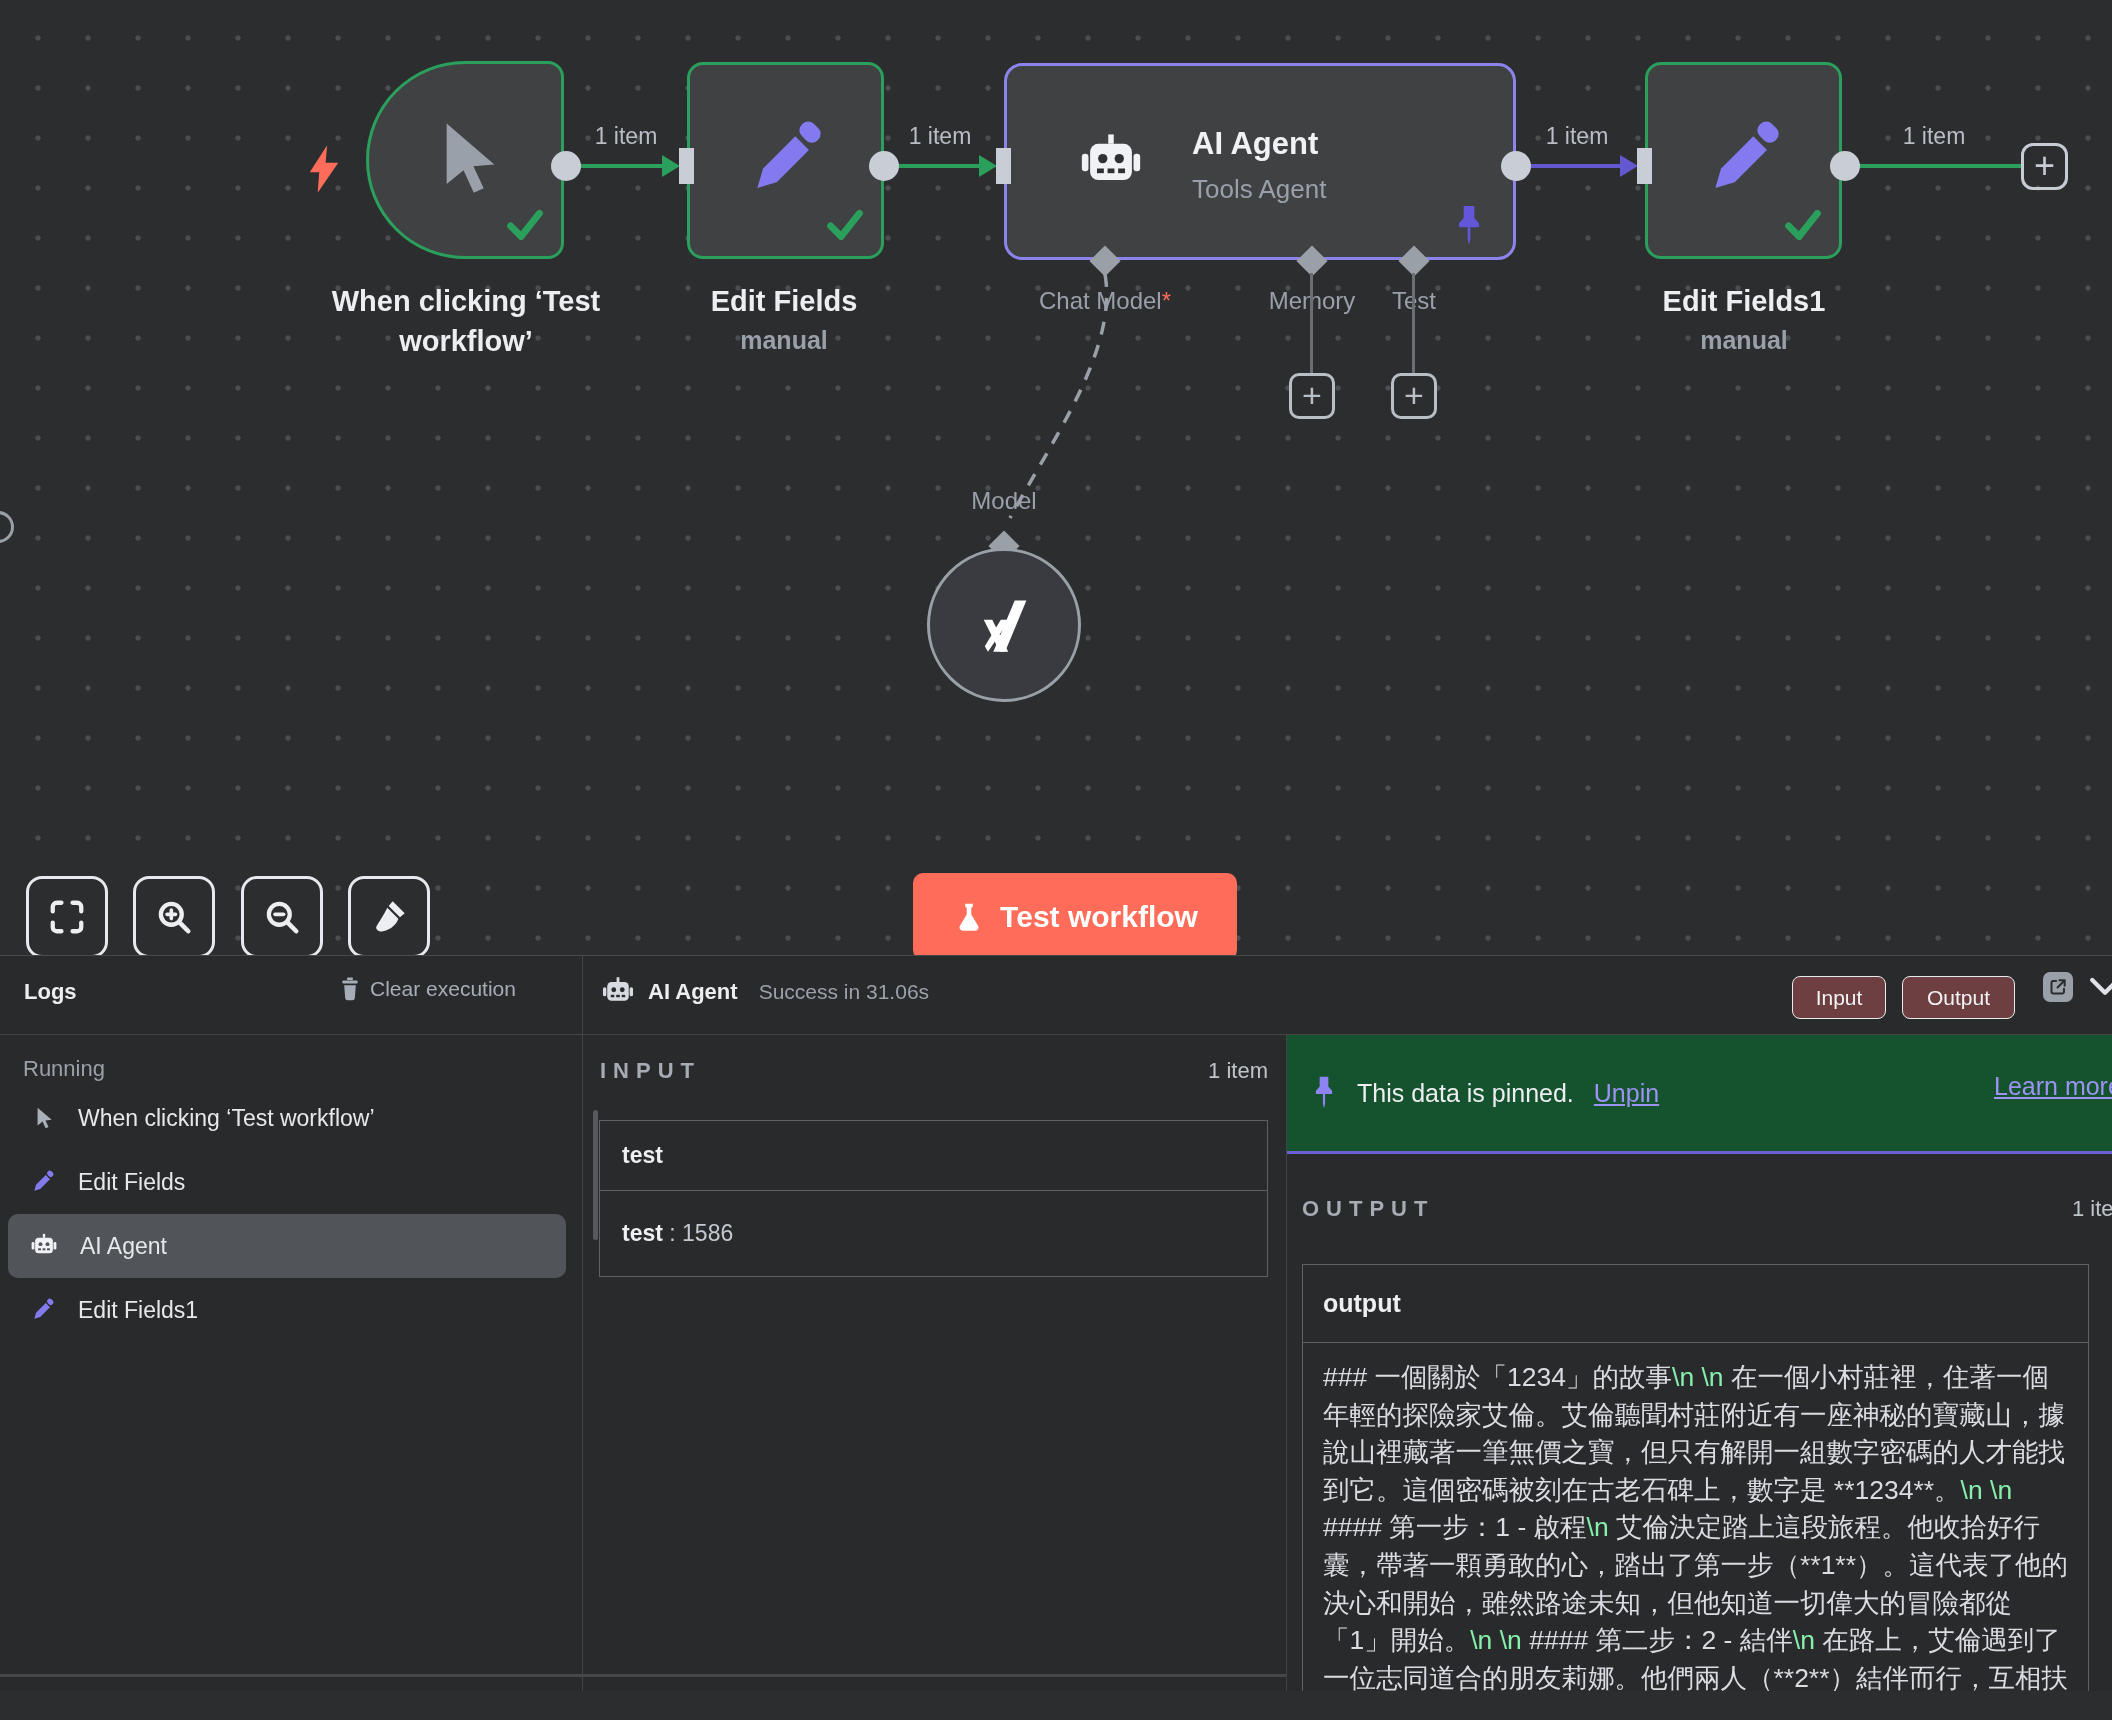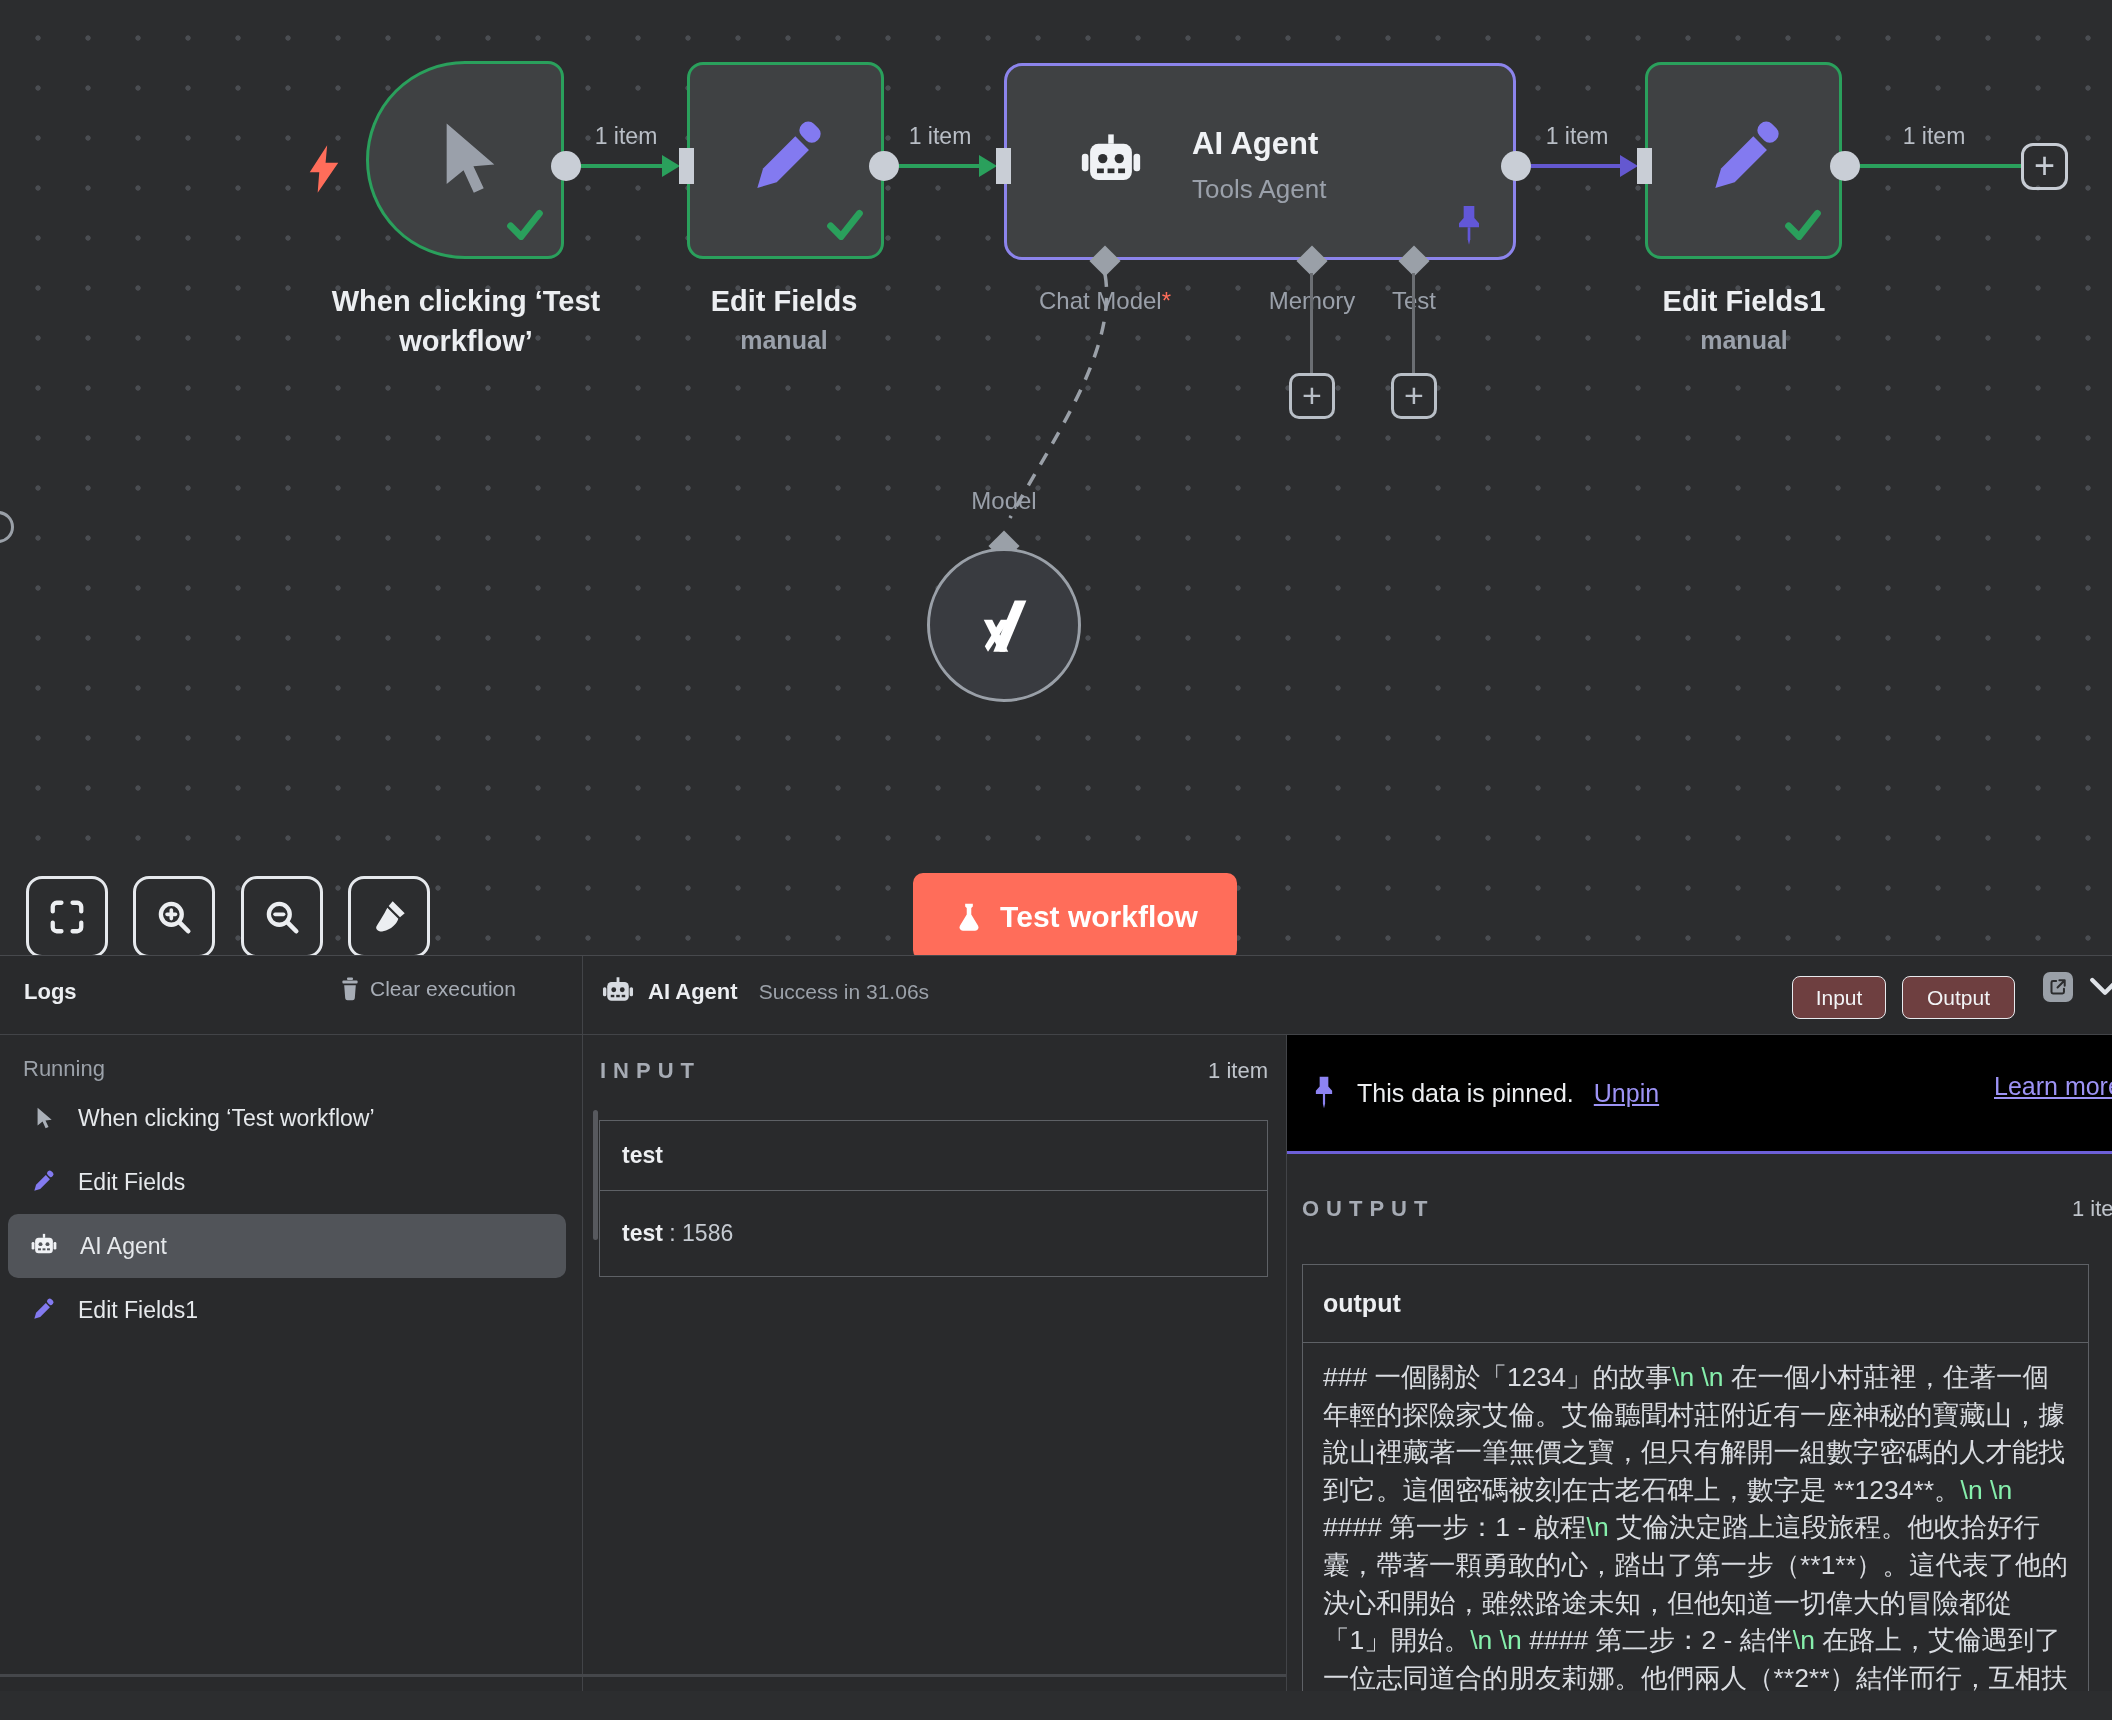--- a/index.html
+++ b/index.html
@@ -68,21 +68,21 @@
     font-size:23px;color:#e6e9ec;font-weight:500;}
   .log-row.selected{background:#515459;}
   .scroll-thumb{position:absolute;left:593px;top:154px;width:5px;height:130px;
     background:#57595e;border-radius:3px;}
   .bottom-divider{position:absolute;left:0;top:718px;width:1286px;height:3px;background:#45474b;}
   .sec-title{position:absolute;font-size:22px;font-weight:600;letter-spacing:7px;color:#a6abb4;}
   .sec-count{position:absolute;font-size:22px;color:#bfc4cb;}
   .data-table{position:absolute;border:1.5px solid #5e6166;box-sizing:border-box;}
   .data-table .thead{border-bottom:1.5px solid #5e6166;box-sizing:border-box;
     font-weight:700;color:#edeff2;padding-left:22px;display:flex;align-items:center;}
-  .pinned-banner{position:absolute;left:1287px;top:79px;width:825px;height:119px;background:#000000;
+  .pinned-banner{position:absolute;left:1287px;top:79px;width:825px;height:119px;background:#14532d;
     border-bottom:3px solid #6c5fd8;box-sizing:border-box;display:flex;align-items:center;
     padding-left:24px;gap:20px;}
   .pinned-banner .ptext{font-size:25px;color:#eceef1;}
   .plink{font-size:25px;color:#9d93f5;text-decoration:underline;}
   .learn-more{position:absolute;left:707px;top:37px;white-space:nowrap;}
   .output-text{padding:16px 20px 10px 20px;font-size:26.5px;line-height:37.6px;color:#d9dce1;
     overflow-wrap:break-word;}
   .output-text .dim{color:#86efac;}
   svg{display:block;}
 </style>

